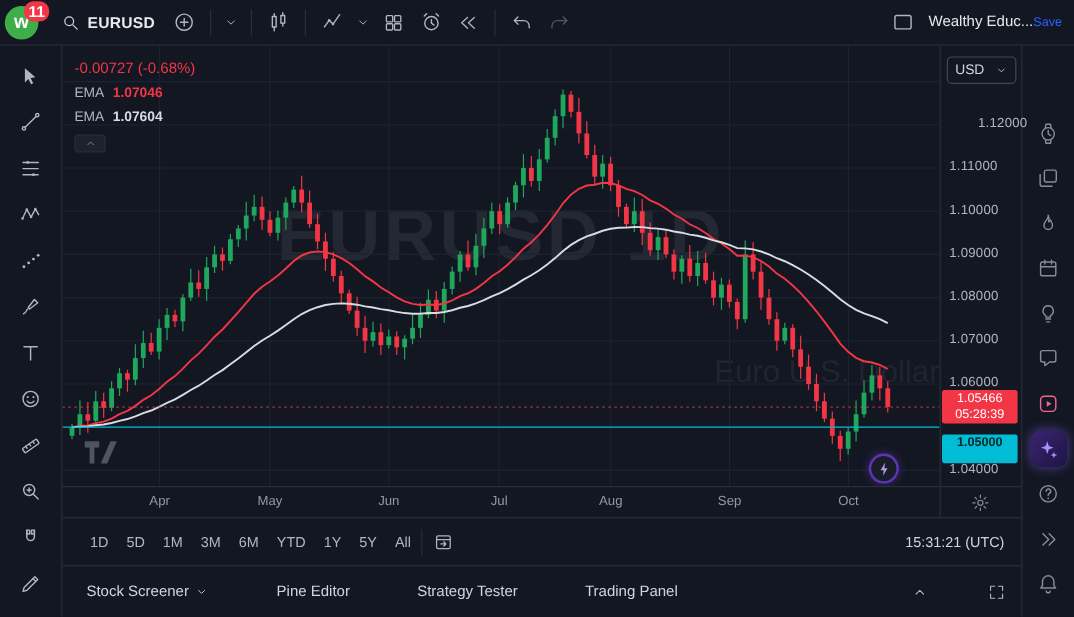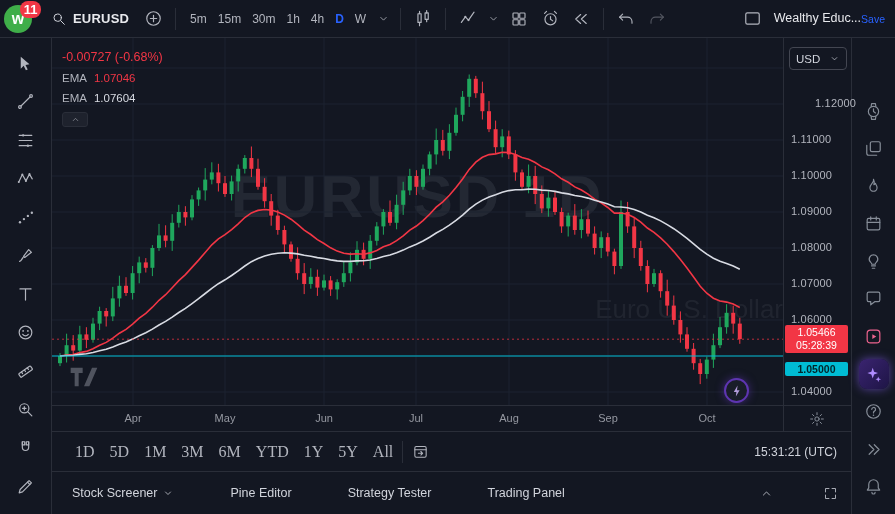--- a/index.html
+++ b/index.html
@@ -53,49 +53,49 @@
 #watermark{position:absolute;inset:0;pointer-events:none}
 .wm1{position:absolute;top:124px;width:100%;text-align:center;font-size:60px;font-weight:bold;
   color:rgba(149,155,167,.13);letter-spacing:3px;white-space:nowrap}
 .wm2{position:absolute;top:256px;width:100%;text-align:right;font-size:26px;
   color:rgba(149,155,167,.10);white-space:nowrap}
 
 #legend{position:absolute;top:12px;left:10px}
 .chg{color:#f23645;font-size:12.5px;margin-bottom:8px}
 .leg-row{display:flex;align-items:center;gap:7px;margin-bottom:8px;font-size:11.5px}
 .leg-lbl{color:#b2b5be}
-.leg-val{font-weight:normal}
+.leg-val{font-weight:bold}
 .collapse-btn{margin-top:2px;width:26px;height:15px;background:#1e222d;border:1px solid #2a2e39;
   border-radius:3px;display:flex;align-items:center;justify-content:center;color:#9598a1;cursor:pointer}
 
 #tv-wm{position:absolute;left:16px;bottom:12px;color:#50545f;cursor:pointer}
 #bolt-btn{position:absolute;left:672px;top:340px;width:25px;height:25px;border-radius:50%;
   background:#191d29;border:2px solid #5e35b1;color:#b39ddb;display:flex;align-items:center;
   justify-content:center;box-shadow:0 0 8px rgba(94,53,177,.6);cursor:pointer;padding:0}
 
 #price-axis{flex:0 0 68px;position:relative;border-left:1px solid #2a2e39;font-size:11px;color:#b2b5be}
 #currency-dd{position:absolute;top:9px;left:5px;width:58px;height:23px;border:1px solid #434651;
   border-radius:4px;display:flex;align-items:center;justify-content:space-between;padding:0 6px;
   font-size:11.5px;color:#d1d4dc;cursor:pointer;background:#131722;z-index:3}
 .plabel{position:absolute;left:7px;letter-spacing:.2px;white-space:nowrap}
 #last-badge{position:absolute;left:1px;right:3px;background:#f23645;color:#fff;border-radius:2px;
   text-align:center;font-size:10.5px;line-height:13px;padding:1px 0;z-index:2}
 #alert-badge{position:absolute;left:1px;right:3px;background:#00bcd4;color:#00262b;border-radius:2px;
-  text-align:center;font-size:10.5px;height:14px;line-height:15px;font-weight:bold;z-index:2}
+  text-align:center;font-size:10.5px;height:24px;line-height:15px;font-weight:bold;z-index:2}
 
 #xaxis{flex:0 0 26px;border-top:1px solid #2a2e39;position:relative}
 #xaxis::after{content:"";position:absolute;left:731px;top:0;bottom:0;width:1px;background:#2a2e39}
 .month-label{position:absolute;top:6px;transform:translateX(-50%);font-size:11px;color:#9598a1}
 #axis-gear{position:absolute;left:752px;top:2px;background:none;border:none;color:#868d98;
   width:26px;height:22px;display:flex;align-items:center;justify-content:center;cursor:pointer;z-index:1}
 
 #rangebar{flex:0 0 40px;display:flex;align-items:center;padding:0 14px 0 18px;border-top:1px solid #2a2e39}
 #ranges{display:flex;align-items:center;gap:5px}
-.range-btn{background:none;border:none;color:#b2b5be;font-size:16px;padding:4px 5px;border-radius:4px;
-  cursor:pointer;font-family:Liberation Serif, serif}
+.range-btn{background:none;border:none;color:#b2b5be;font-size:12px;padding:4px 5px;border-radius:4px;
+  cursor:pointer;font-family:Liberation Sans, sans-serif}
 .spacer{flex:1}
 #clock{font-size:12px;color:#d1d4dc;cursor:pointer;white-space:nowrap}
 
 #bottom-panel{flex:1;display:flex;align-items:center;gap:38px;padding:0 8px 0 20px;border-top:1px solid #2a2e39}
 #bp-tabs{display:flex;align-items:flex-start;gap:56px}
 .bp-tab{font-size:12.5px;color:#d1d4dc;display:flex;align-items:center;gap:5px;cursor:pointer;white-space:nowrap}
 #bottom-panel .spacer{flex:1}
 span[data-icon]{display:flex;align-items:center;justify-content:center}
 </style>
 </head>
@@ -118,29 +118,20 @@
     </div>
     <button class="icon-btn">
         <span data-icon="plus-circle">
           <svg viewBox="0 0 24 24" width="19" height="19" fill="none" stroke="currentColor" stroke-width="1.5" stroke-linecap="round" stroke-linejoin="round">
             <circle cx="12" cy="12" r="8.5"></circle>
             <path d="M12 8v8M8 12h8"></path>
           </svg>
         </span>
       </button>
     <div class="vsep"></div>
-    <div id="tf-group">
-        <button class="tf-btn">5m</button>
-        <button class="tf-btn">15m</button>
-        <button class="tf-btn">30m</button>
-        <button class="tf-btn">1h</button>
-        <button class="tf-btn">4h</button>
-        <button class="tf-btn active">D</button>
-        <button class="tf-btn">W</button>
-      </div>
     <button class="icon-btn sm">
         <span data-icon="chevron-down">
           <svg viewBox="0 0 24 24" width="13" height="13" fill="none" stroke="currentColor" stroke-width="1.5" stroke-linecap="round" stroke-linejoin="round">
             <path d="M7 10l5 5 5-5"></path>
           </svg>
         </span>
       </button>
     <div class="vsep"></div>
     <button class="icon-btn">
         <span data-icon="candles">

